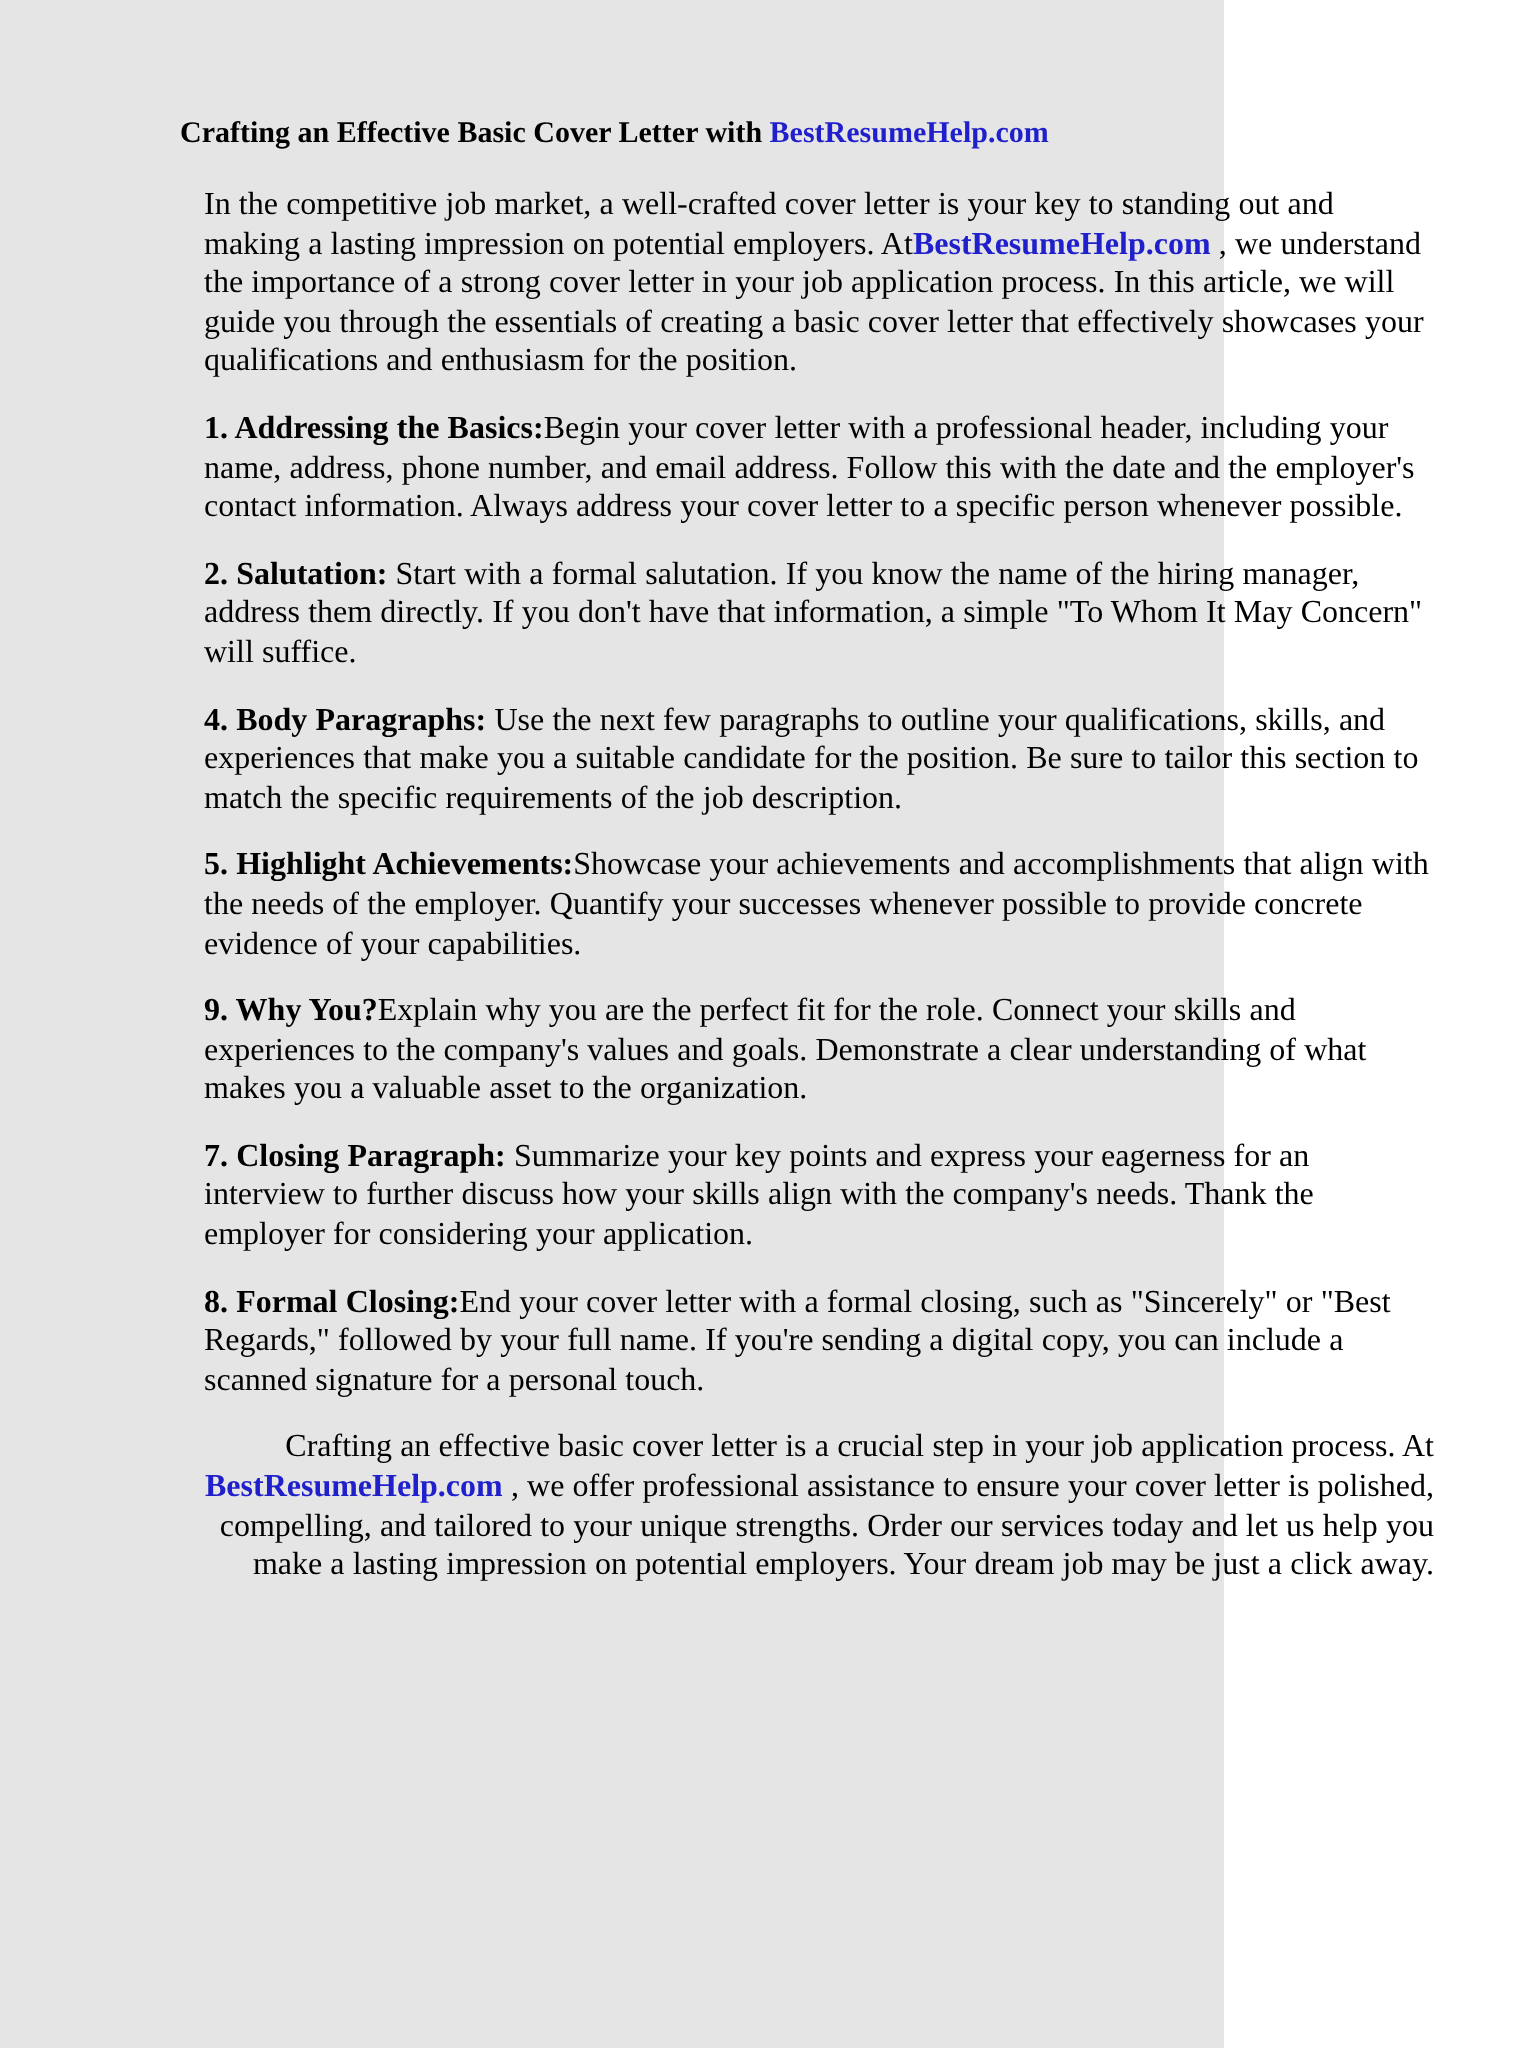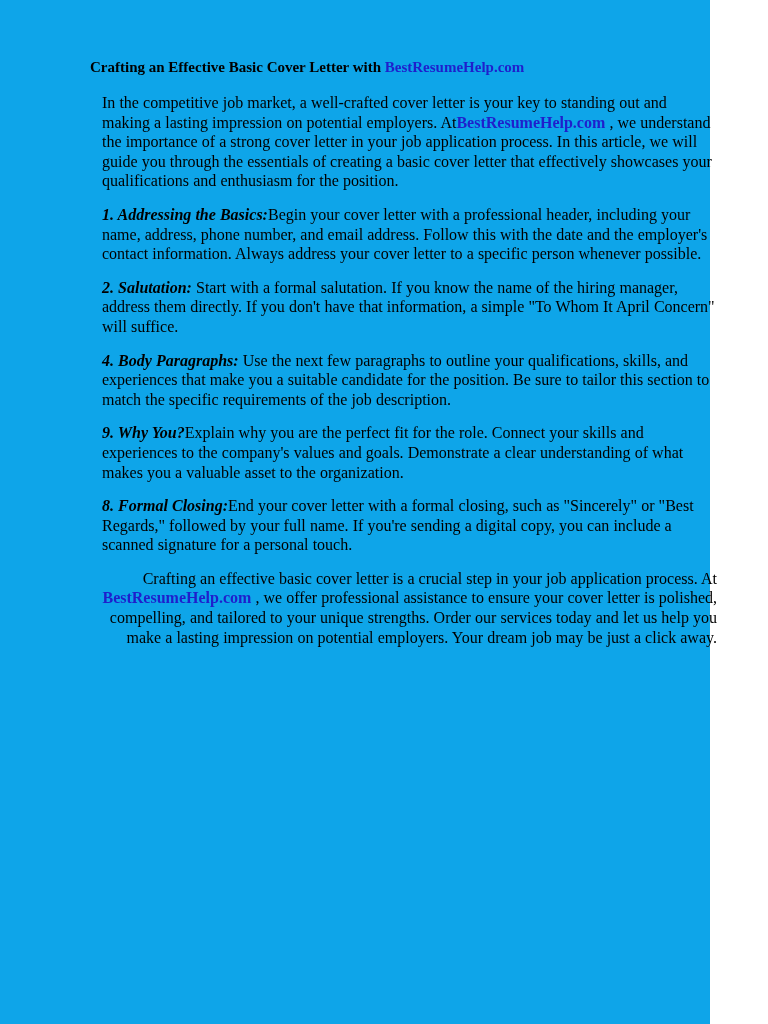--- a/index.html
+++ b/index.html
@@ -11,23 +11,23 @@
   body {
     width: 768px;
     height: 1024px;
     overflow: hidden;
     font-family: "Liberation Serif", "DejaVu Serif", serif;
     color: #000000;
     -webkit-font-smoothing: antialiased;
   }
   #page {
     position: relative;
-    width: 710px;
+    width: 612px;
     height: 1024px;
-    background: #0ea5e9;
+    background: #e5e5e5;
     box-sizing: border-box;
   }
   #doc-body {
     position: absolute;
     left: 90px;
     top: 58px;
     width: 627px;
   }
   .doc-title {
     font-size: 15.0px;
@@ -41,46 +41,47 @@
     font-size: 16px;
     line-height: 19.6px;
     margin: 0 0 14px 12px;
     text-align: left;
     letter-spacing: 0.0px;
     word-spacing: 0.1px;
   }
   .para:last-child { margin-bottom: 0; text-align: right; }
   .lead-in {
     font-weight: bold;
-    font-style: italic;
   }
   .brand {
     color: #1f1fcc;
     font-weight: bold;
   }
 </style>
 </head>
 <body>
 
 <div id="page">
   <div id="doc-body">
 
     <h1 class="doc-title"><span>Crafting an Effective Basic Cover Letter with </span><span class="brand">BestResumeHelp.com</span></h1>
 
     <p class="para"><span>In the competitive job market, a well-crafted cover letter is your key to standing out and making a lasting impression on potential employers. At</span><span class="brand">BestResumeHelp.com</span><span> , we understand the importance of a strong cover letter in your job application process. In this article, we will guide you through the essentials of creating a basic cover letter that effectively showcases your qualifications and enthusiasm for the position.</span></p>
 
     <p class="para"><span class="lead-in">1. Addressing the Basics:</span><span></span><span>Begin your cover letter with a professional header, including your name, address, phone number, and email address. Follow this with the date and the employer's contact information. Always address your cover letter to a specific person whenever possible.</span></p>
 
-    <p class="para"><span class="lead-in">2. Salutation:</span><span> </span><span>Start with a formal salutation. If you know the name of the hiring manager, address them directly. If you don't have that information, a simple "To Whom It April Concern" will suffice.</span></p>
+    <p class="para"><span class="lead-in">2. Salutation:</span><span> </span><span>Start with a formal salutation. If you know the name of the hiring manager, address them directly. If you don't have that information, a simple "To Whom It May Concern" will suffice.</span></p>
 
 
     <p class="para"><span class="lead-in">4. Body Paragraphs:</span><span> </span><span>Use the next few paragraphs to outline your qualifications, skills, and experiences that make you a suitable candidate for the position. Be sure to tailor this section to match the specific requirements of the job description.</span></p>
 
+    <p class="para"><span class="lead-in">5. Highlight Achievements:</span><span></span><span>Showcase your achievements and accomplishments that align with the needs of the employer. Quantify your successes whenever possible to provide concrete evidence of your capabilities.</span></p>
 
     <p class="para"><span class="lead-in">9. Why You?</span><span></span><span>Explain why you are the perfect fit for the role. Connect your skills and experiences to the company's values and goals. Demonstrate a clear understanding of what makes you a valuable asset to the organization.</span></p>
 
+    <p class="para"><span class="lead-in">7. Closing Paragraph:</span><span> </span><span>Summarize your key points and express your eagerness for an interview to further discuss how your skills align with the company's needs. Thank the employer for considering your application.</span></p>
 
     <p class="para"><span class="lead-in">8. Formal Closing:</span><span></span><span>End your cover letter with a formal closing, such as "Sincerely" or "Best Regards," followed by your full name. If you're sending a digital copy, you can include a scanned signature for a personal touch.</span></p>
 
     <p class="para"><span>Crafting an effective basic cover letter is a crucial step in your job application process. At </span><span class="brand">BestResumeHelp.com</span><span> , we offer professional assistance to ensure your cover letter is polished, compelling, and tailored to your unique strengths. Order our services today and let us help you make a lasting impression on potential employers. Your dream job may be just a click away.</span></p>
 
   </div>
 </div>
 
 </body></html>

